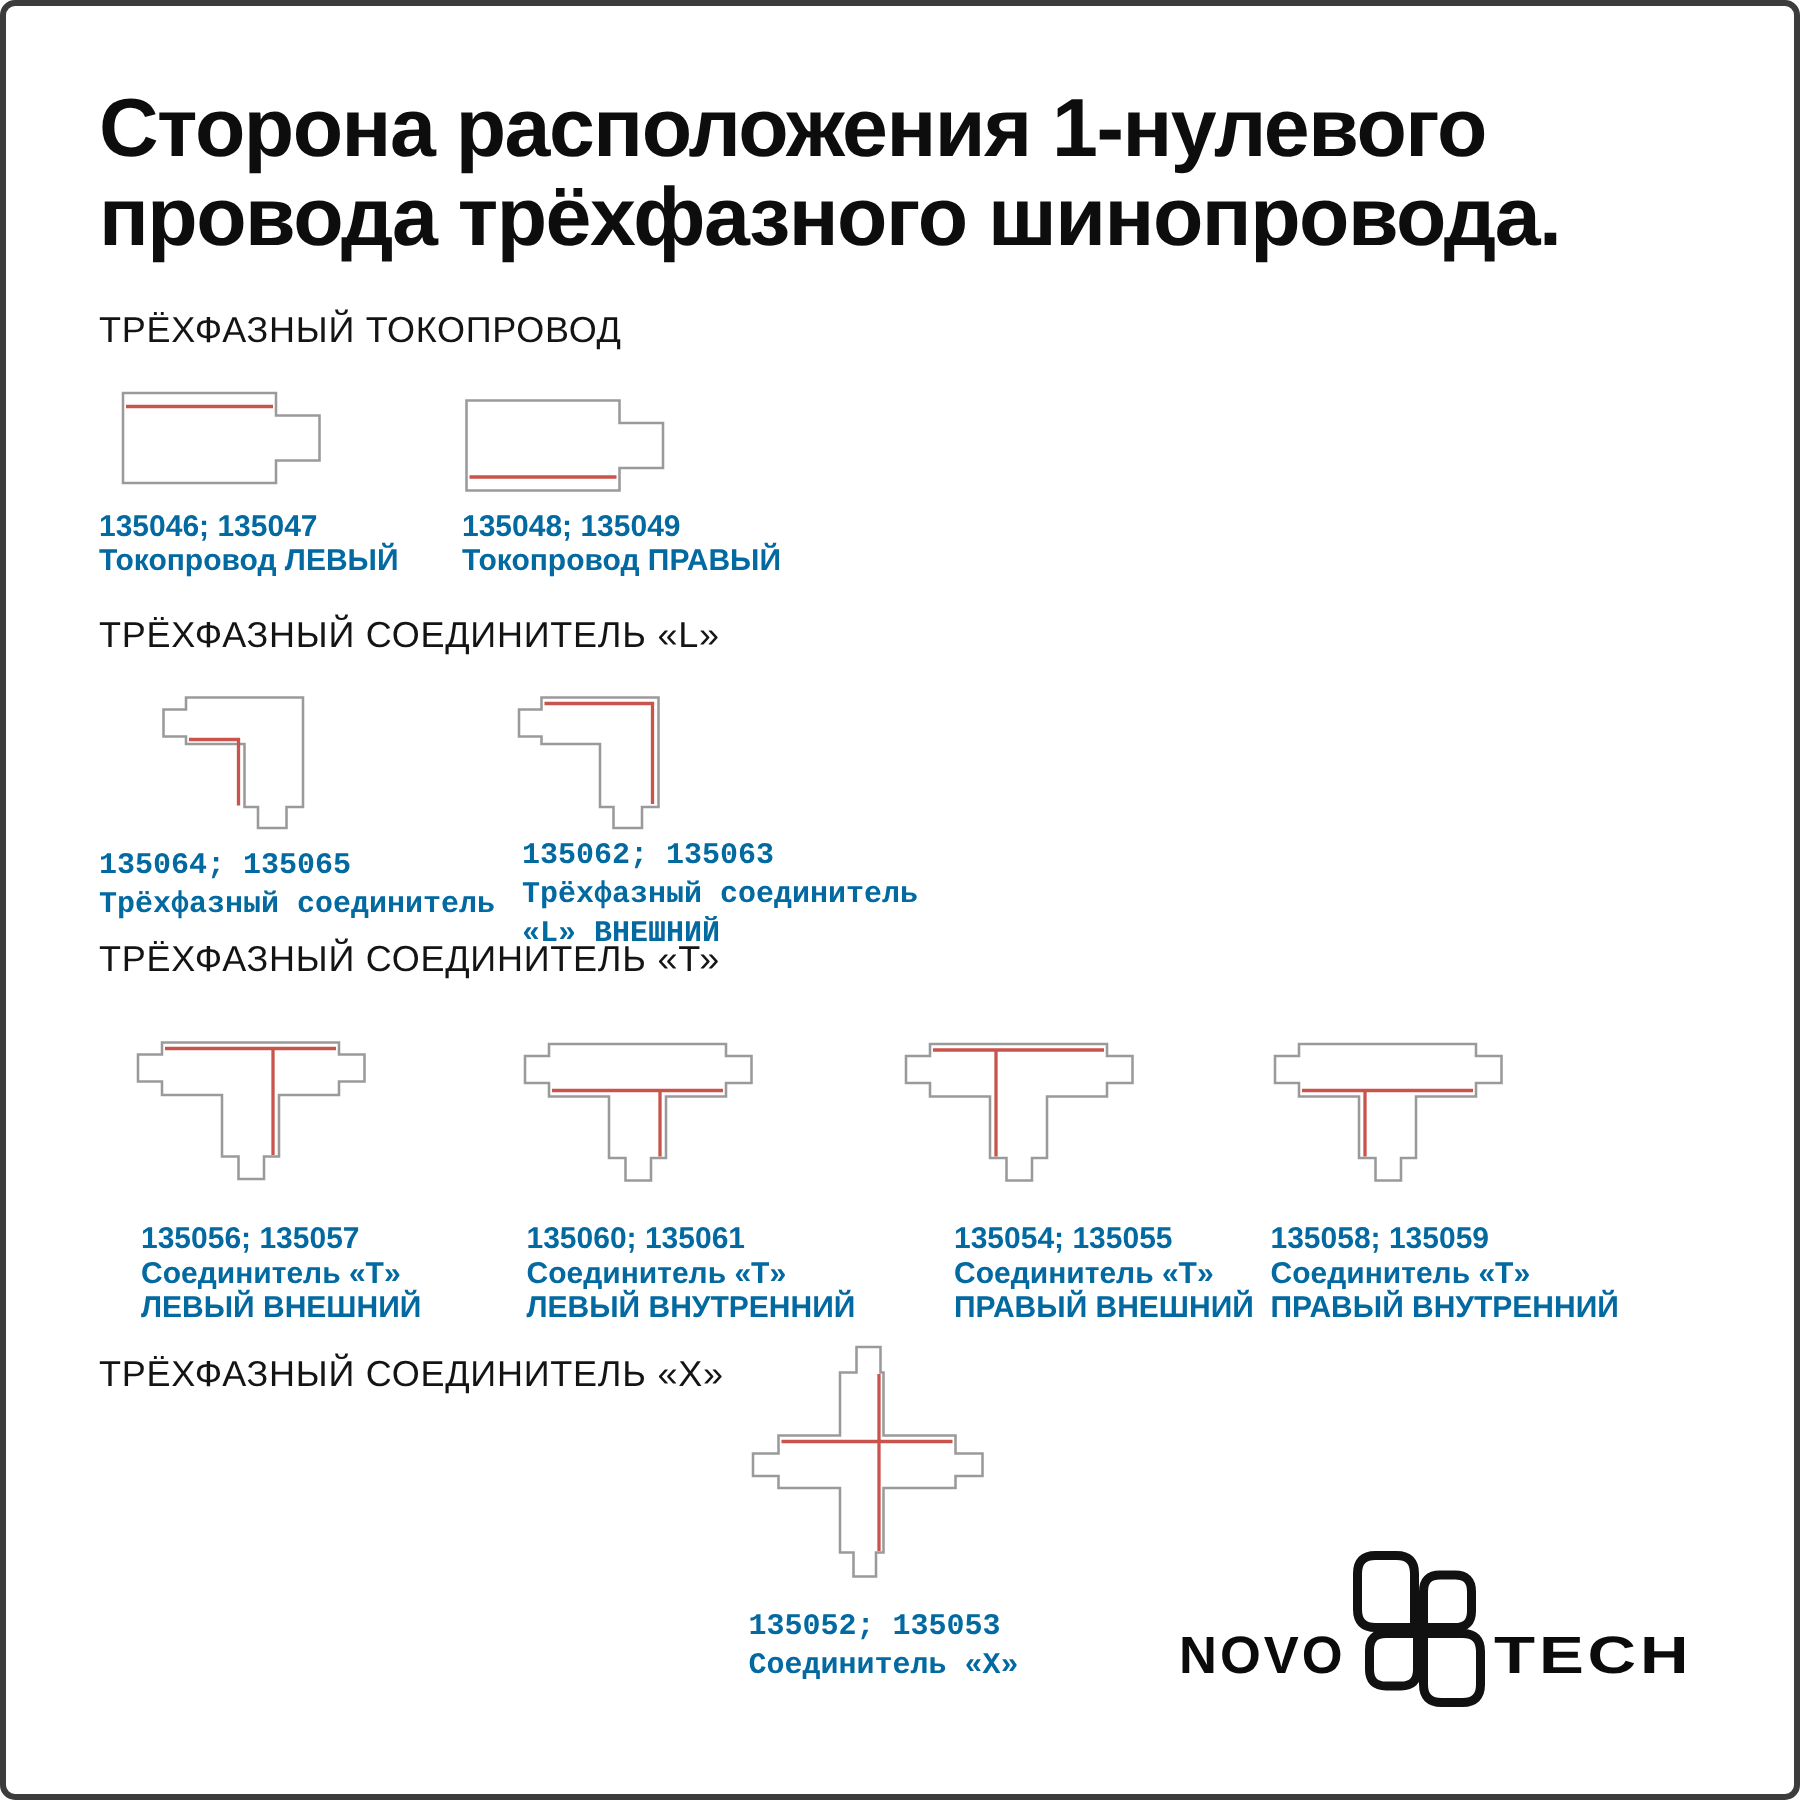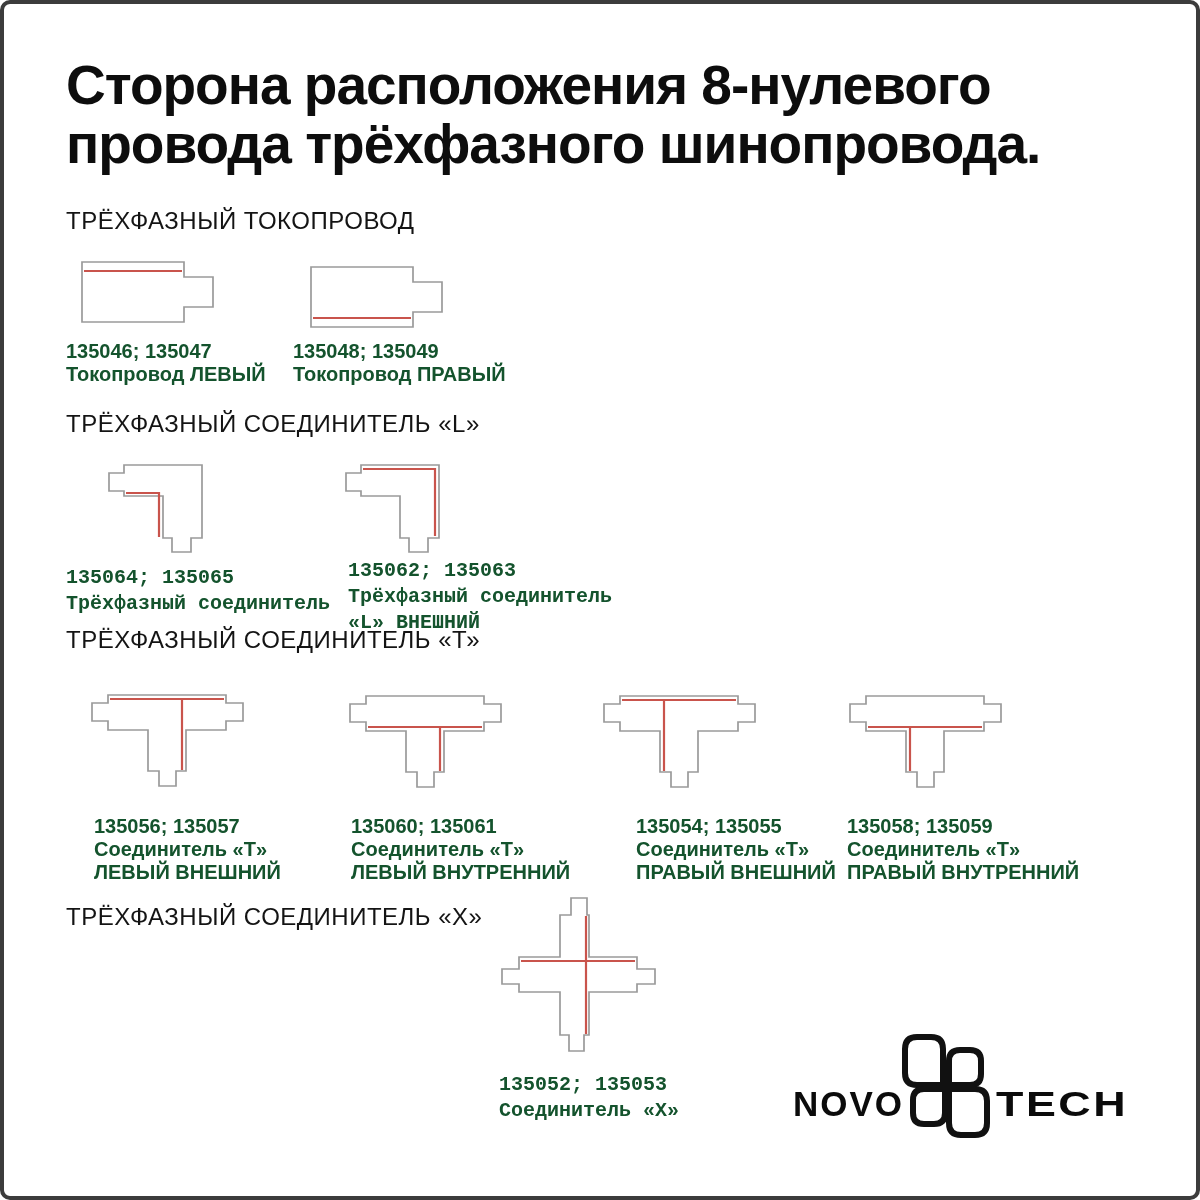--- a/index.html
+++ b/index.html
@@ -19,58 +19,58 @@
     left:62px;top:52px;
     font-size:55px;font-weight:bold;line-height:59px;letter-spacing:-1px;
     color:#0d0d0d;white-space:nowrap;
   }
   .h2{
     font-size:24px;font-weight:normal;letter-spacing:.5px;white-space:nowrap;
     color:#141414;
   }
   .lbl{
     font-size:20px;font-weight:bold;line-height:23px;white-space:nowrap;
-    color:#14532d;
+    color:#0369a1;
   }
   .lbl.wide{line-height:26px;font-family:Liberation Mono, monospace;}
   svg{display:block;overflow:visible;}
   .outline{fill:#ffffff;stroke:var(--outline,#9a9a9a);stroke-width:1.7;stroke-linejoin:miter;}
   .wire{fill:none;stroke:var(--wire,#c9544c);stroke-width:2.2;}
   .petal{fill:#ffffff;stroke:#111111;stroke-width:6;stroke-linejoin:miter;}
   .brandtxt{
     font-size:35px;font-weight:bold;letter-spacing:2px;line-height:30px;
     color:#0b0b0b;white-space:nowrap;
   }
 </style>
 </head>
 <body>
 
 <div class="page">
 
   <div class="abs title">
-    <div>Сторона расположения 8-нулевого</div>
+    <div>Сторона расположения 1-нулевого</div>
     <div>провода трёхфазного шинопровода.</div>
   </div>
 
   <div class="abs h2" style="left:62px;top:203px">ТРЁХФАЗНЫЙ ТОКОПРОВОД</div>
 
   <svg class="abs" style="left:77px;top:257px" width="135" height="65" viewBox="0 0 135 65">
     <path class="outline" d="M1,1 H103 V16 H132 V46 H103 V61 H1 Z"></path>
     <line class="wire" x1="3" y1="10" x2="101" y2="10"></line>
   </svg>
   <svg class="abs" style="left:306px;top:262px" width="135" height="65" viewBox="0 0 135 65">
     <path class="outline" d="M1,1 H103 V16 H132 V46 H103 V61 H1 Z"></path>
     <line class="wire" x1="3" y1="52" x2="101" y2="52"></line>
   </svg>
 
   <div class="abs lbl" style="left:62px;top:336px">
     <div>135046; 135047</div>
     <div>Токопровод ЛЕВЫЙ</div>
   </div>
-  <div class="abs lbl" style="left:289px;top:336px">
+  <div class="abs lbl" style="left:304px;top:336px">
     <div>135048; 135049</div>
     <div>Токопровод ПРАВЫЙ</div>
   </div>
 
   <div class="abs h2" style="left:62px;top:406px">ТРЁХФАЗНЫЙ СОЕДИНИТЕЛЬ «L»</div>
 
   <svg class="abs" style="left:104px;top:460px" width="98" height="90" viewBox="0 0 98 90">
     <path class="outline" d="M16,1 H94 V74 H83 V88 H64 V74 H55 V32 H16 V27 H1 V9 H16 Z"></path>
     <polyline class="wire" points="18,29 51,29 51,73"></polyline>
   </svg>
@@ -139,21 +139,21 @@
     <path class="outline" d="M70,1 H86 V18 H88 V60 H136 V72 H154 V87 H136 V95 H88 V138 H83 V154 H68 V138 H59 V95 H18 V87 H1 V72 H18 V60 H59 V18 H70 Z"></path>
     <line class="wire" x1="20" y1="64" x2="134" y2="64"></line>
     <line class="wire" x1="85" y1="19" x2="85" y2="137"></line>
   </svg>
 
   <div class="abs lbl wide" style="left:495px;top:1068px">
     <div>135052; 135053</div>
     <div>Соединитель «Х»</div>
   </div>
 
-  <div class="abs brandtxt" style="left:782px;top:1085px;width:118px;text-align:right">NOVO</div>
+  <div class="abs brandtxt" style="left:782px;top:1085px;width:118px;text-align:left">NOVO</div>
 
   <svg class="abs" style="left:897px;top:1031px" width="90" height="105" viewBox="0 0 90 105">
     <path class="petal" d="M42,50 L42,14 Q42,2 30,2 L16,2 Q4,2 4,14 L4,38 Q4,50 16,50 Z"></path>
     <path class="petal" d="M48,50 L48,26 Q48,15 59,15 L69,15 Q80,15 80,26 L80,39 Q80,50 69,50 Z"></path>
     <path class="petal" d="M48,54 L48,88 Q48,100 60,100 L74,100 Q86,100 86,88 L86,66 Q86,54 74,54 Z"></path>
     <path class="petal" d="M44,54 L44,78 Q44,89 33,89 L23,89 Q12,89 12,78 L12,65 Q12,54 23,54 Z"></path>
   </svg>
 
   <div class="abs brandtxt" style="left:992px;top:1085px;transform:scaleX(1.28);transform-origin:left top">TECH</div>
 

